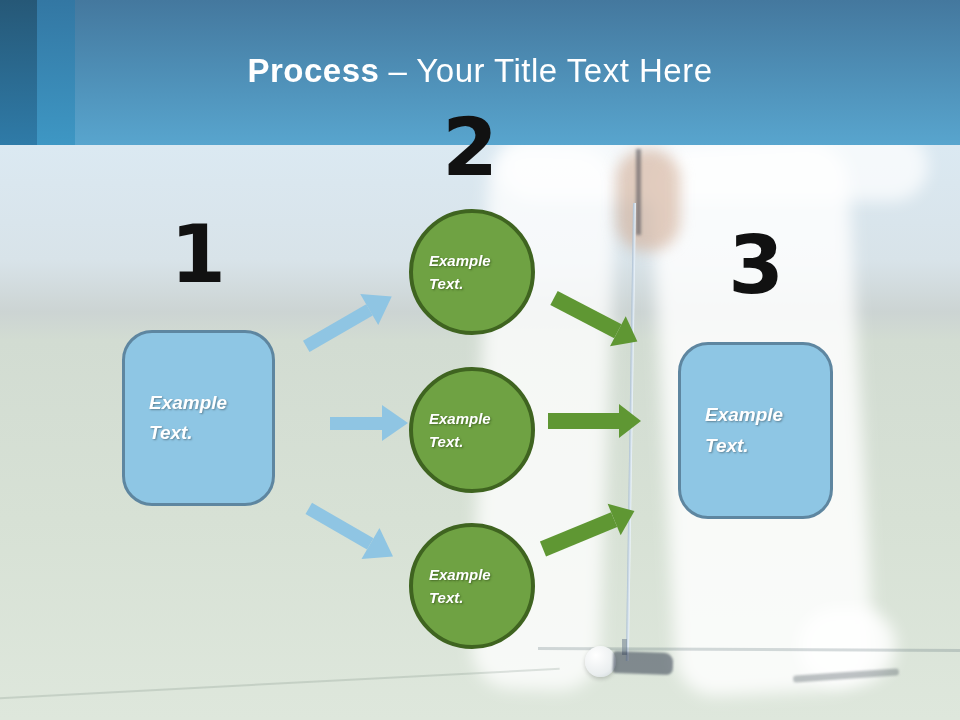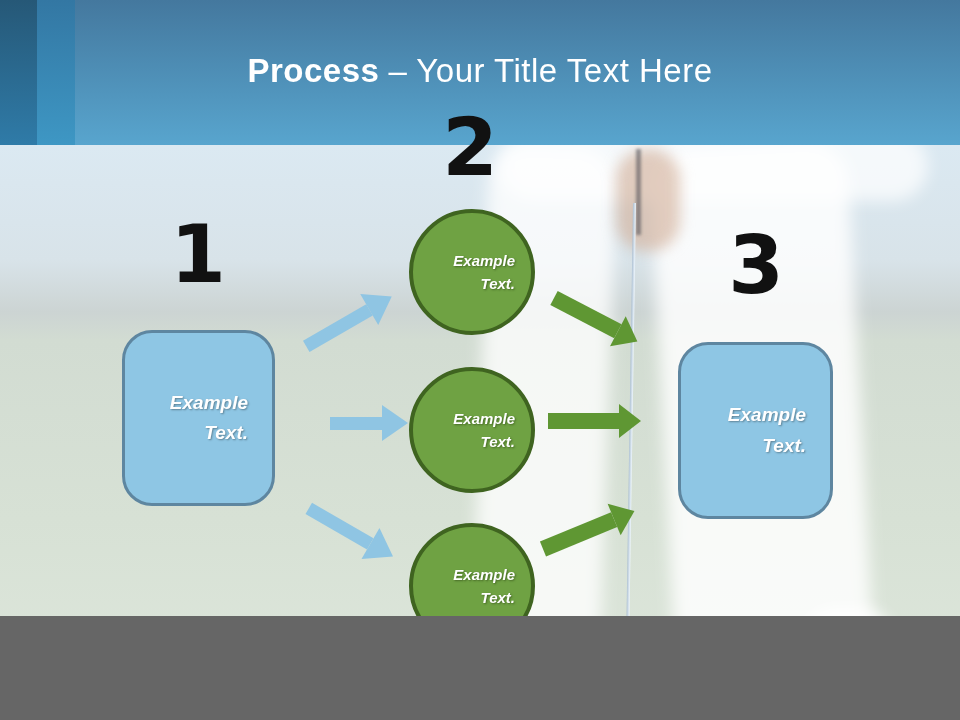--- a/index.html
+++ b/index.html
@@ -1,17 +1,17 @@
 <!DOCTYPE html>
 <html style="--header-top: #44789E; --header-bottom: #58A5CE; --stripe-dark: #265877; --stripe-mid: #3377A3; --box-fill: #8EC6E4; --box-border: #5E86A0; --circle-fill: #6FA243; --circle-border: #3F6420; --arrow-blue: #8FC5E3; --arrow-green: #5F9733; --number-color: #111111; --title-color: #FFFFFF;"><head>
 <meta charset="utf-8">
 <style>
   html,body{margin:0;padding:0;background:#666;}
   .slide{
-    position:relative;width:960px;height:616px;overflow:hidden;
+    position:relative;width:960px;height:720px;overflow:hidden;
     font-family:"Liberation Sans",sans-serif;background:#f97316;text-decoration:underline;
   }
   
   .header{
     position:absolute;top:0;left:0;width:960px;height:145px;
     background:linear-gradient(180deg,var(--header-top,#44789E) 0%,var(--header-bottom,#58A5CE) 100%);
     z-index:2;
   }
   .stripe1{position:absolute;top:0;left:0;width:37px;height:145px;
     background:linear-gradient(180deg,var(--stripe-dark,#265877),#2F7BA8);}
@@ -54,21 +54,21 @@
   .num{
     position:absolute;width:96px;text-align:center;z-index:3;
     font-family:"DejaVu Sans","Liberation Sans",sans-serif;
     font-weight:bold;font-size:80px;line-height:1;color:var(--number-color,#111);
   }
   .num1{left:150px;top:215px;}
   .num2{left:422px;top:108px;}
   .num3{left:708px;top:226px;}
   
   .node{position:absolute;z-index:4;display:flex;align-items:center;justify-content:center;
-    text-align:right;color:#fff;font-weight:bold;font-style:italic;box-sizing:border-box;}
+    text-align:left;color:#fff;font-weight:bold;font-style:italic;box-sizing:border-box;}
   .box{
     width:153px;height:176px;border-radius:30px;
     background:var(--box-fill,#8EC6E4);border:3px solid var(--box-border,#5E86A0);
     font-size:19px;line-height:1.6;text-shadow:1px 1px 2px rgba(0,0,0,.35);
     padding:0 24px;
   }
   .box-left{left:122px;top:330px;}
   .box-right{left:678px;top:342px;width:155px;height:177px;}
   .circle{
     width:126px;height:126px;border-radius:50%;

